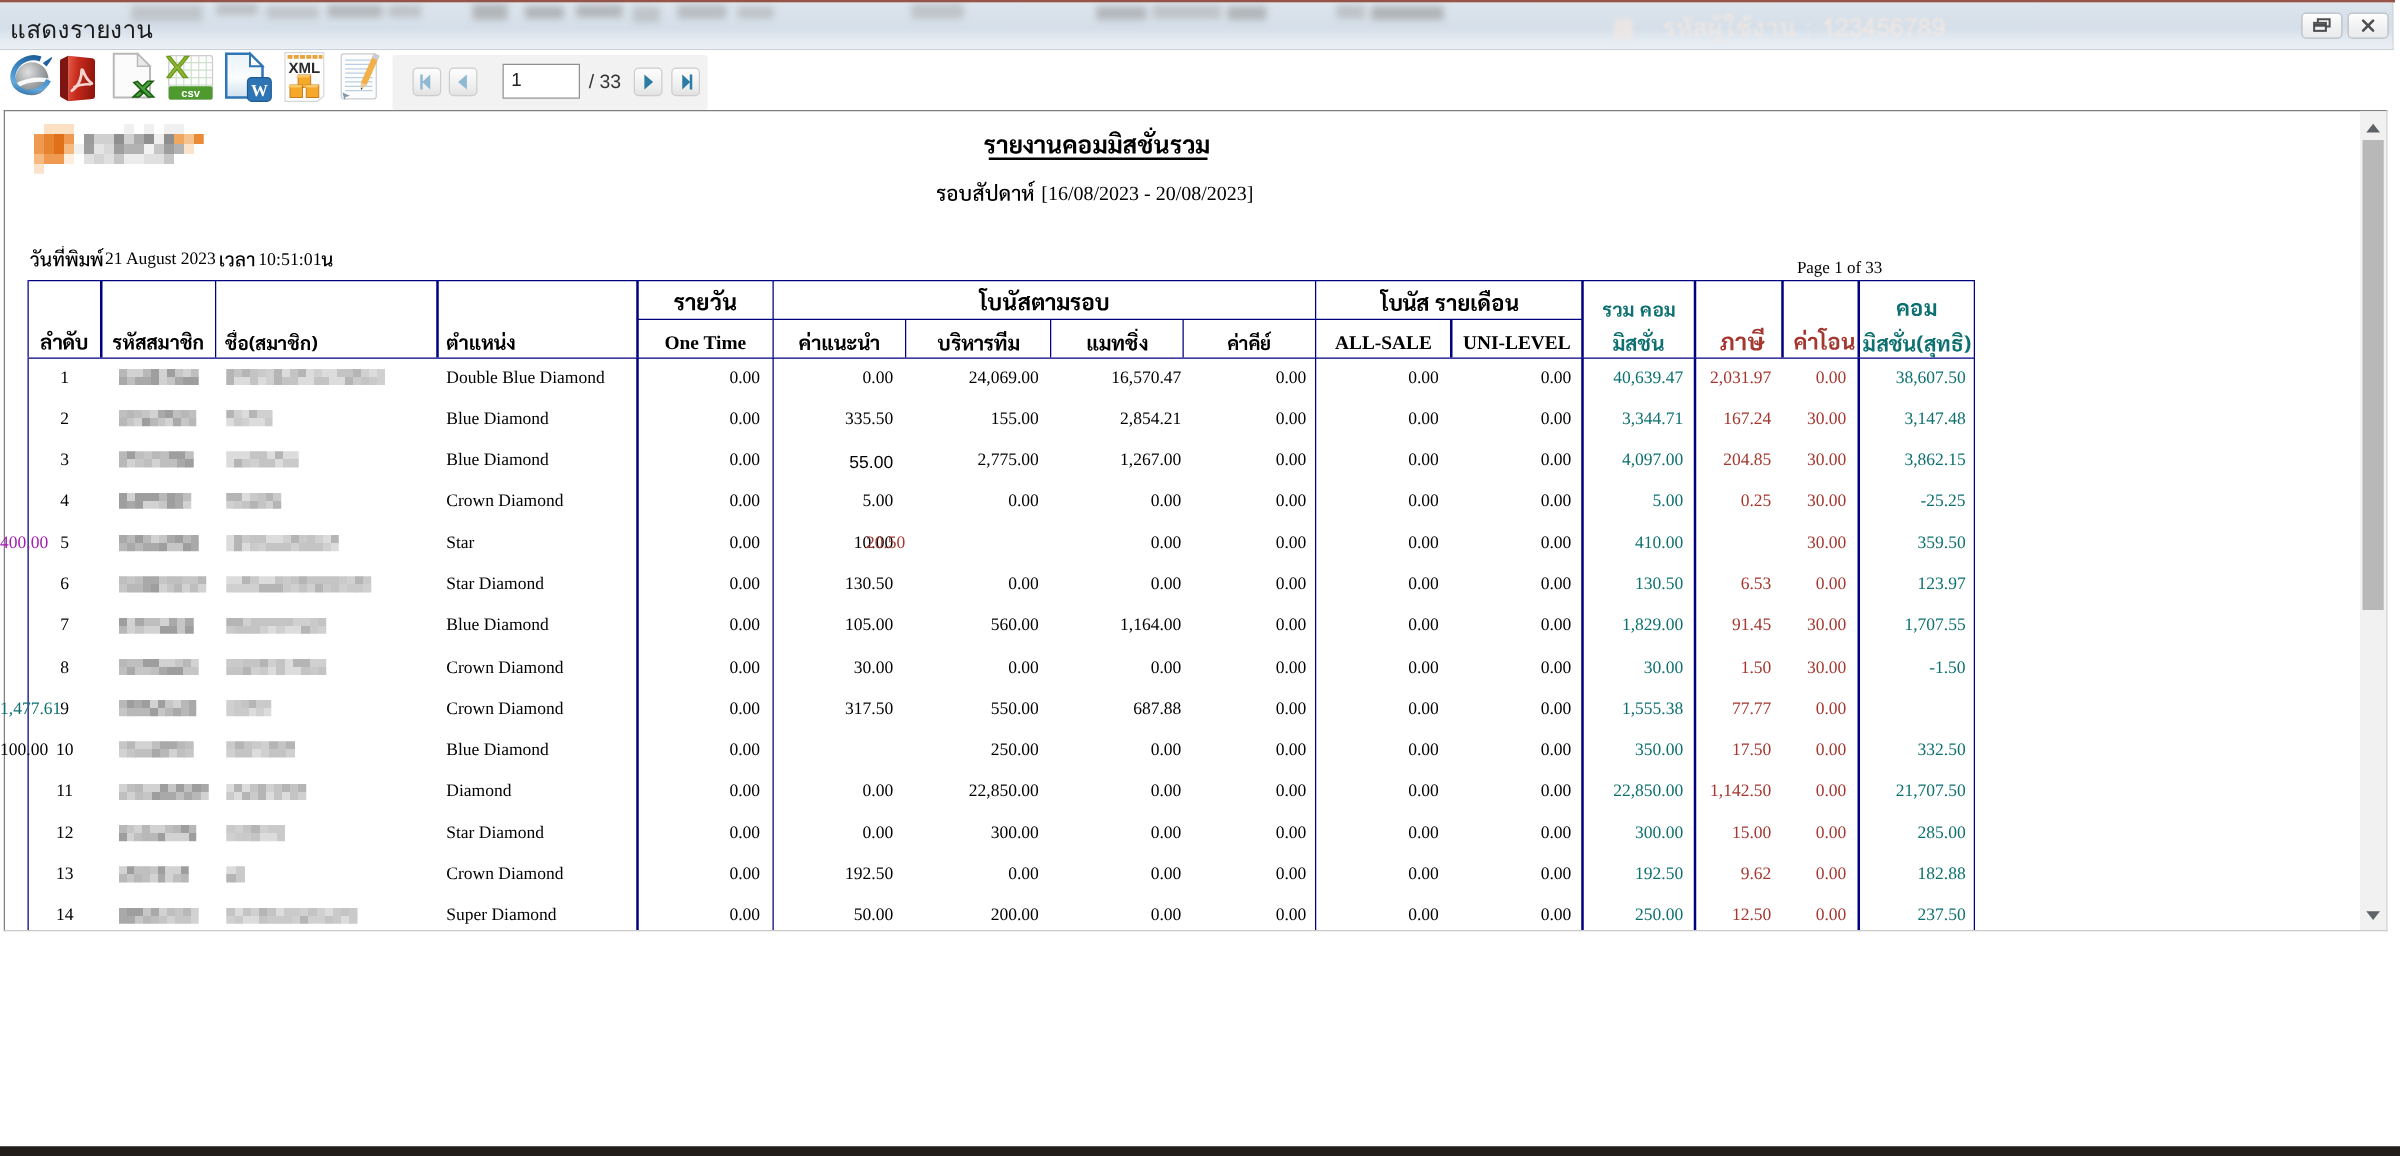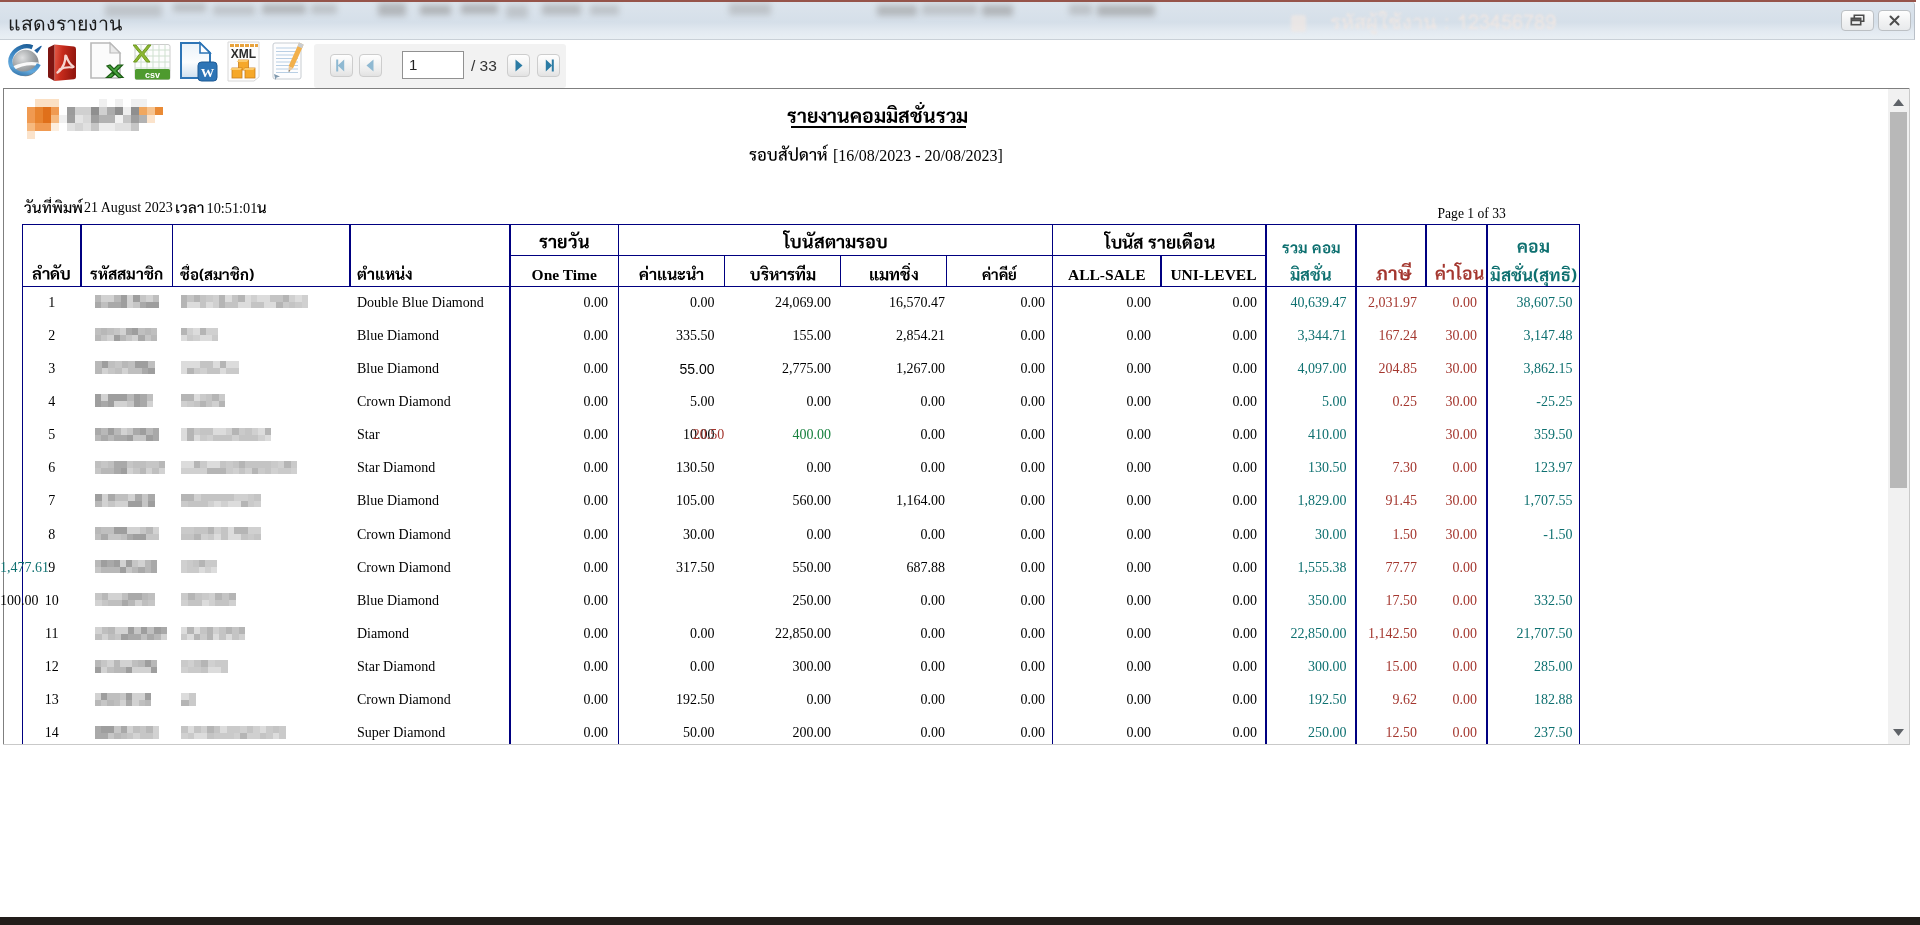--- a/index.html
+++ b/index.html
@@ -1018,21 +1018,21 @@
     <rect x="51.4" y="6.5" width="6.7" height="6.8" fill="#d0d0d0"></rect>
     <rect x="57.9" y="6.5" width="6.7" height="6.8" fill="#c4c4c4"></rect>
     <rect x="64.3" y="6.5" width="6.7" height="6.8" fill="#c4c4c4"></rect>
     <rect x="70.7" y="6.5" width="6.7" height="6.8" fill="#c4c4c4"></rect>
     <rect x="77.1" y="6.5" width="6.7" height="6.8" fill="#d0d0d0"></rect>
     <rect x="83.6" y="6.5" width="6.7" height="6.8" fill="#dcdcdc"></rect>
   </svg>
 <div style="position:absolute;left:357px;top:428.1px;font-family:'Liberation Serif',serif;font-size:14px;line-height:1;color:#000;white-space:nowrap;">Star</div>
 <div style="position:absolute;left:0;width:608px;text-align:right;top:428.1px;font-family:'Liberation Serif',serif;font-size:14px;line-height:1;color:#000;white-space:nowrap;">0.00</div>
 <div style="position:absolute;left:0;width:714.5px;text-align:right;top:428.1px;font-family:'Liberation Serif',serif;font-size:14px;line-height:1;color:#000;white-space:nowrap;">10.00</div>
-<div style="position:absolute;left:0;width:831px;text-align:right;top:428.1px;font-family:'Liberation Serif',serif;font-size:14px;line-height:1;color:#15803d;white-space:nowrap;">400.00</div>
+<div style="position:absolute;left:0;width:831px;top:428.1px;font-family:'Liberation Serif',serif;font-size:14px;line-height:1;color:#a21caf;white-space:nowrap;">400.00</div>
 <div style="position:absolute;left:0;width:945px;text-align:right;top:428.1px;font-family:'Liberation Serif',serif;font-size:14px;line-height:1;color:#000;white-space:nowrap;">0.00</div>
 <div style="position:absolute;left:0;width:1045px;text-align:right;top:428.1px;font-family:'Liberation Serif',serif;font-size:14px;line-height:1;color:#000;white-space:nowrap;">0.00</div>
 <div style="position:absolute;left:0;width:1151px;text-align:right;top:428.1px;font-family:'Liberation Serif',serif;font-size:14px;line-height:1;color:#000;white-space:nowrap;">0.00</div>
 <div style="position:absolute;left:0;width:1257px;text-align:right;top:428.1px;font-family:'Liberation Serif',serif;font-size:14px;line-height:1;color:#000;white-space:nowrap;">0.00</div>
 <div style="position:absolute;left:0;width:1346.5px;text-align:right;top:428.1px;font-family:'Liberation Serif',serif;font-size:14px;line-height:1;color:#0e7070;white-space:nowrap;">410.00</div>
 <div style="position:absolute;left:0;width:1417px;text-align:center;top:428.1px;font-family:'Liberation Serif',serif;font-size:14px;line-height:1;color:#a4372f;white-space:nowrap;">20.50</div>
 <div style="position:absolute;left:0;width:1477px;text-align:right;top:428.1px;font-family:'Liberation Serif',serif;font-size:14px;line-height:1;color:#a4372f;white-space:nowrap;">30.00</div>
 <div style="position:absolute;left:0;width:1572.5px;text-align:right;top:428.1px;font-family:'Liberation Serif',serif;font-size:14px;line-height:1;color:#0e7070;white-space:nowrap;">359.50</div>
 <div style="position:absolute;left:-248.25px;width:600px;text-align:center;top:461.2px;font-family:'Liberation Serif',serif;font-size:14px;line-height:1;color:#000;white-space:nowrap;">6</div>
 <svg style="position:absolute;left:95px;top:460.75px" width="70" height="13" viewBox="0 0 70 13" shape-rendering="crispEdges">
@@ -1099,21 +1099,21 @@
   </svg>
 <div style="position:absolute;left:357px;top:461.2px;font-family:'Liberation Serif',serif;font-size:14px;line-height:1;color:#000;white-space:nowrap;">Star Diamond</div>
 <div style="position:absolute;left:0;width:608px;text-align:right;top:461.2px;font-family:'Liberation Serif',serif;font-size:14px;line-height:1;color:#000;white-space:nowrap;">0.00</div>
 <div style="position:absolute;left:0;width:714.5px;text-align:right;top:461.2px;font-family:'Liberation Serif',serif;font-size:14px;line-height:1;color:#000;white-space:nowrap;">130.50</div>
 <div style="position:absolute;left:0;width:831px;text-align:right;top:461.2px;font-family:'Liberation Serif',serif;font-size:14px;line-height:1;color:#000;white-space:nowrap;">0.00</div>
 <div style="position:absolute;left:0;width:945px;text-align:right;top:461.2px;font-family:'Liberation Serif',serif;font-size:14px;line-height:1;color:#000;white-space:nowrap;">0.00</div>
 <div style="position:absolute;left:0;width:1045px;text-align:right;top:461.2px;font-family:'Liberation Serif',serif;font-size:14px;line-height:1;color:#000;white-space:nowrap;">0.00</div>
 <div style="position:absolute;left:0;width:1151px;text-align:right;top:461.2px;font-family:'Liberation Serif',serif;font-size:14px;line-height:1;color:#000;white-space:nowrap;">0.00</div>
 <div style="position:absolute;left:0;width:1257px;text-align:right;top:461.2px;font-family:'Liberation Serif',serif;font-size:14px;line-height:1;color:#000;white-space:nowrap;">0.00</div>
 <div style="position:absolute;left:0;width:1346.5px;text-align:right;top:461.2px;font-family:'Liberation Serif',serif;font-size:14px;line-height:1;color:#0e7070;white-space:nowrap;">130.50</div>
-<div style="position:absolute;left:0;width:1417px;text-align:right;top:461.2px;font-family:'Liberation Serif',serif;font-size:14px;line-height:1;color:#a4372f;white-space:nowrap;">7.30</div>
+<div style="position:absolute;left:0;width:1417px;text-align:right;top:461.2px;font-family:'Liberation Serif',serif;font-size:14px;line-height:1;color:#a4372f;white-space:nowrap;">6.53</div>
 <div style="position:absolute;left:0;width:1477px;text-align:right;top:461.2px;font-family:'Liberation Serif',serif;font-size:14px;line-height:1;color:#a4372f;white-space:nowrap;">0.00</div>
 <div style="position:absolute;left:0;width:1572.5px;text-align:right;top:461.2px;font-family:'Liberation Serif',serif;font-size:14px;line-height:1;color:#0e7070;white-space:nowrap;">123.97</div>
 <div style="position:absolute;left:-248.25px;width:600px;text-align:center;top:494.4px;font-family:'Liberation Serif',serif;font-size:14px;line-height:1;color:#000;white-space:nowrap;">7</div>
 <svg style="position:absolute;left:95px;top:493.9px" width="60" height="13" viewBox="0 0 60 13" shape-rendering="crispEdges">
     <rect x="0.0" y="0.0" width="7.0" height="6.8" fill="#9e9e9e"></rect>
     <rect x="6.7" y="0.0" width="7.0" height="6.8" fill="#d2d2d2"></rect>
     <rect x="13.3" y="0.0" width="7.0" height="6.8" fill="#a9a9a9"></rect>
     <rect x="20.0" y="0.0" width="7.0" height="6.8" fill="#bfbfbf"></rect>
     <rect x="26.7" y="0.0" width="7.0" height="6.8" fill="#bfbfbf"></rect>
     <rect x="33.3" y="0.0" width="7.0" height="6.8" fill="#d2d2d2"></rect>

